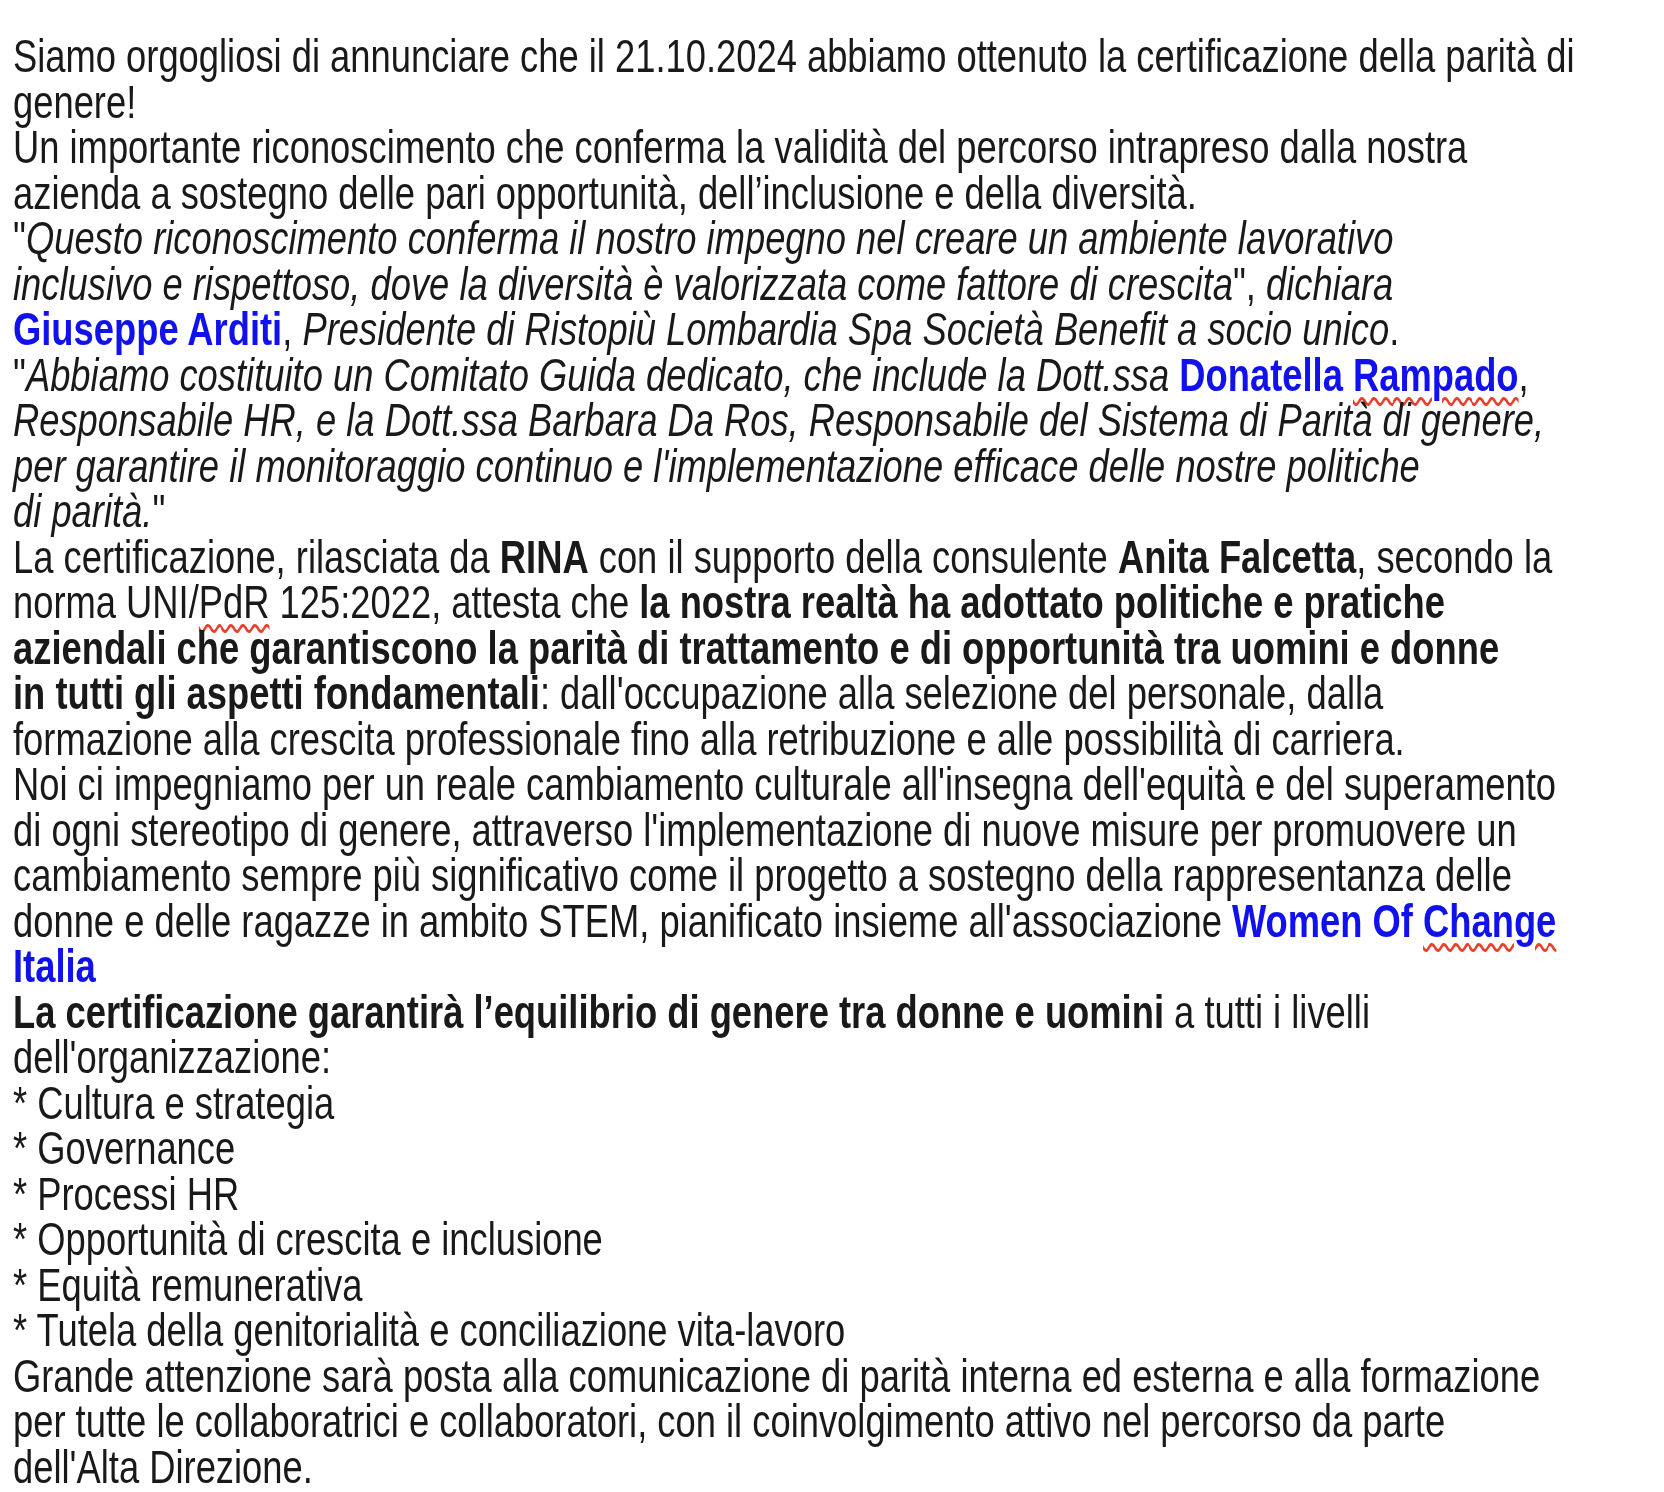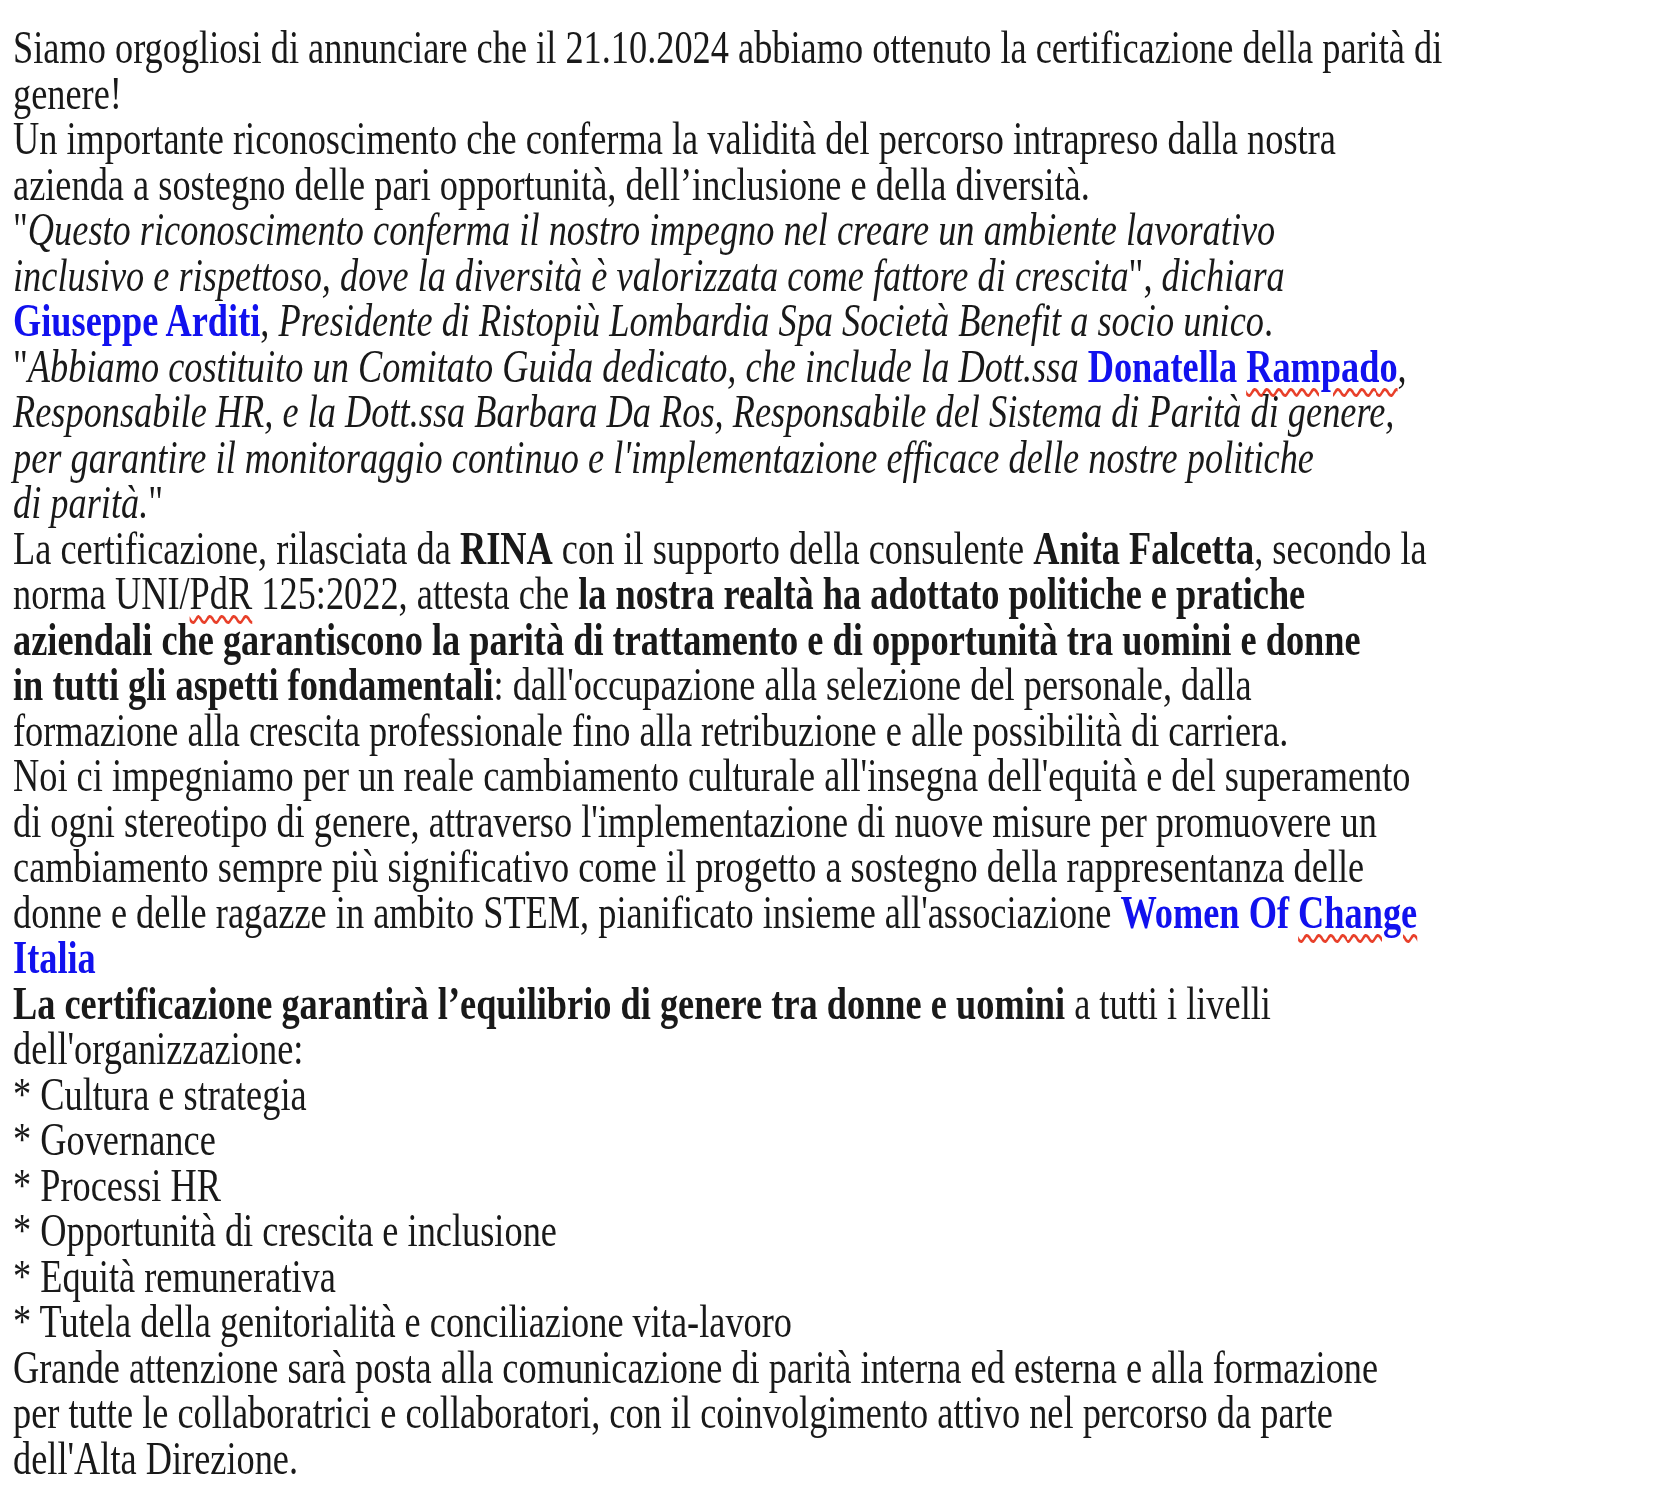--- a/index.html
+++ b/index.html
@@ -6,22 +6,22 @@
     margin: 0;
     padding: 0;
     background: #ffffff;
   }
   body {
     width: 1664px;
     height: 1492px;
     overflow: hidden;
   }
   .article {
-    padding: 25px 0 0 13px;
-    font-family: Liberation Serif, serif;
+    padding: 34px 0 0 13px;
+    font-family: Liberation Sans, sans-serif;
     font-size: 46px;
     color: var(--text, #191919);
   }
   .line {
     height: 45.5px;
     line-height: 45.5px;
     white-space: nowrap;
     transform: scaleX(0.79);
     transform-origin: 0 0;
   }

